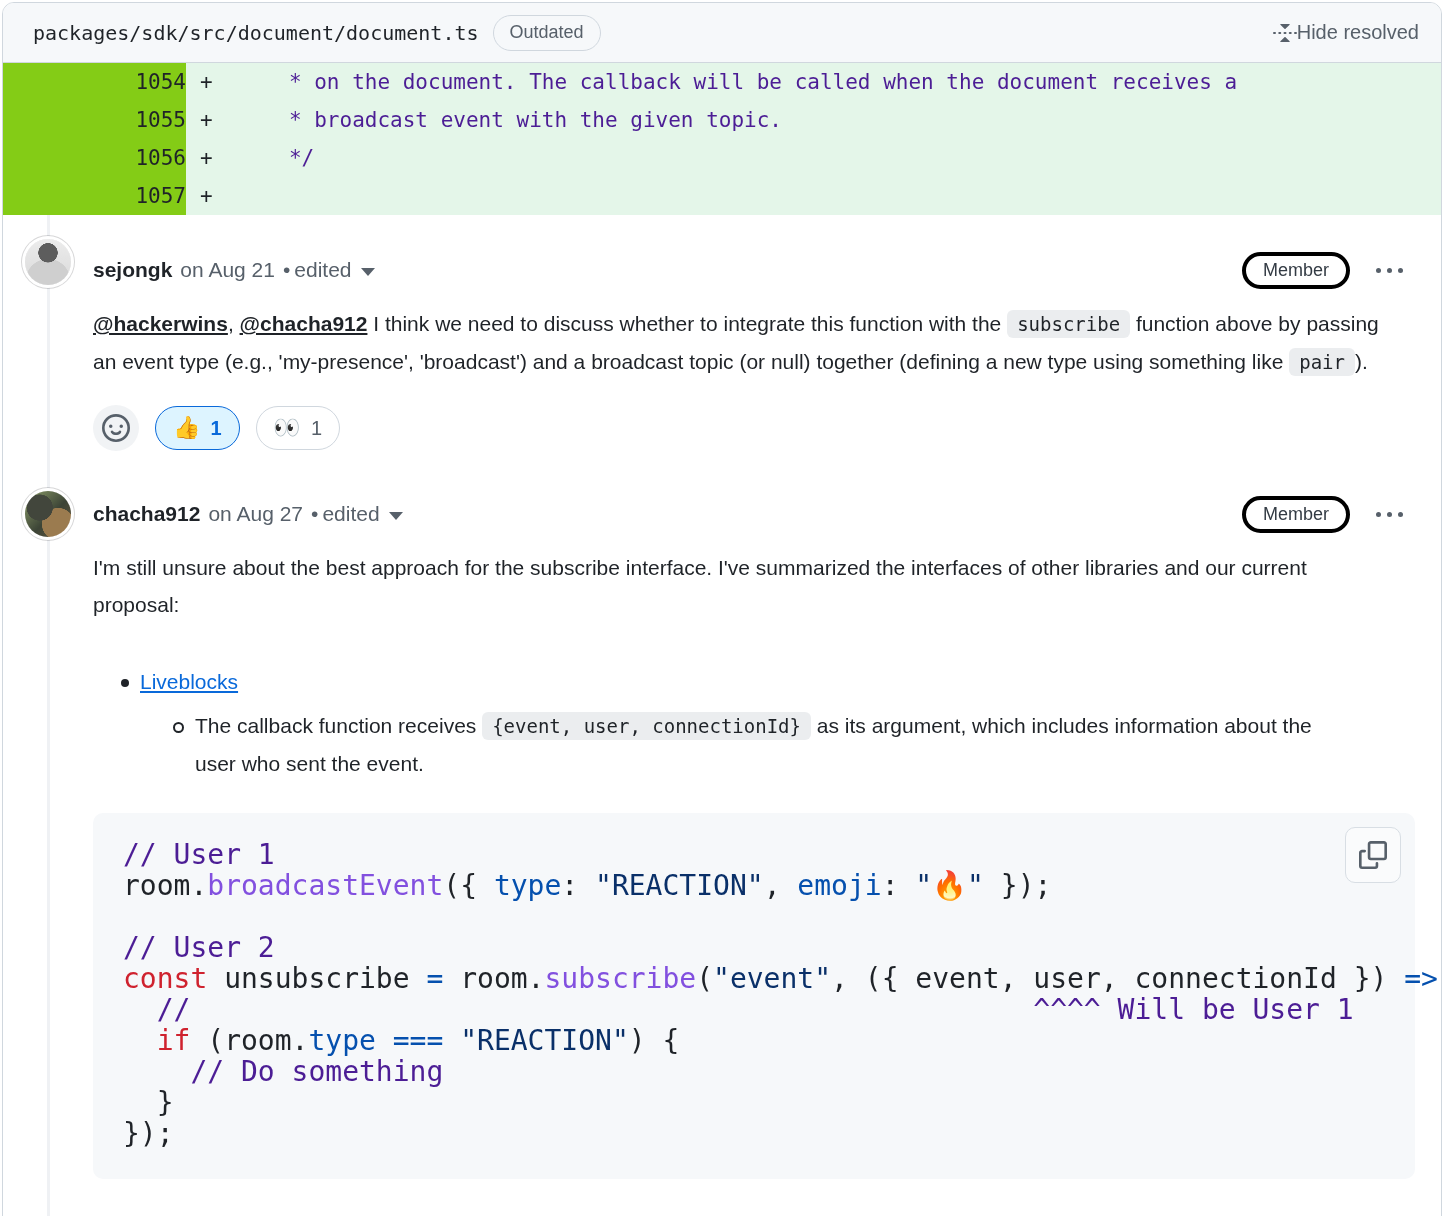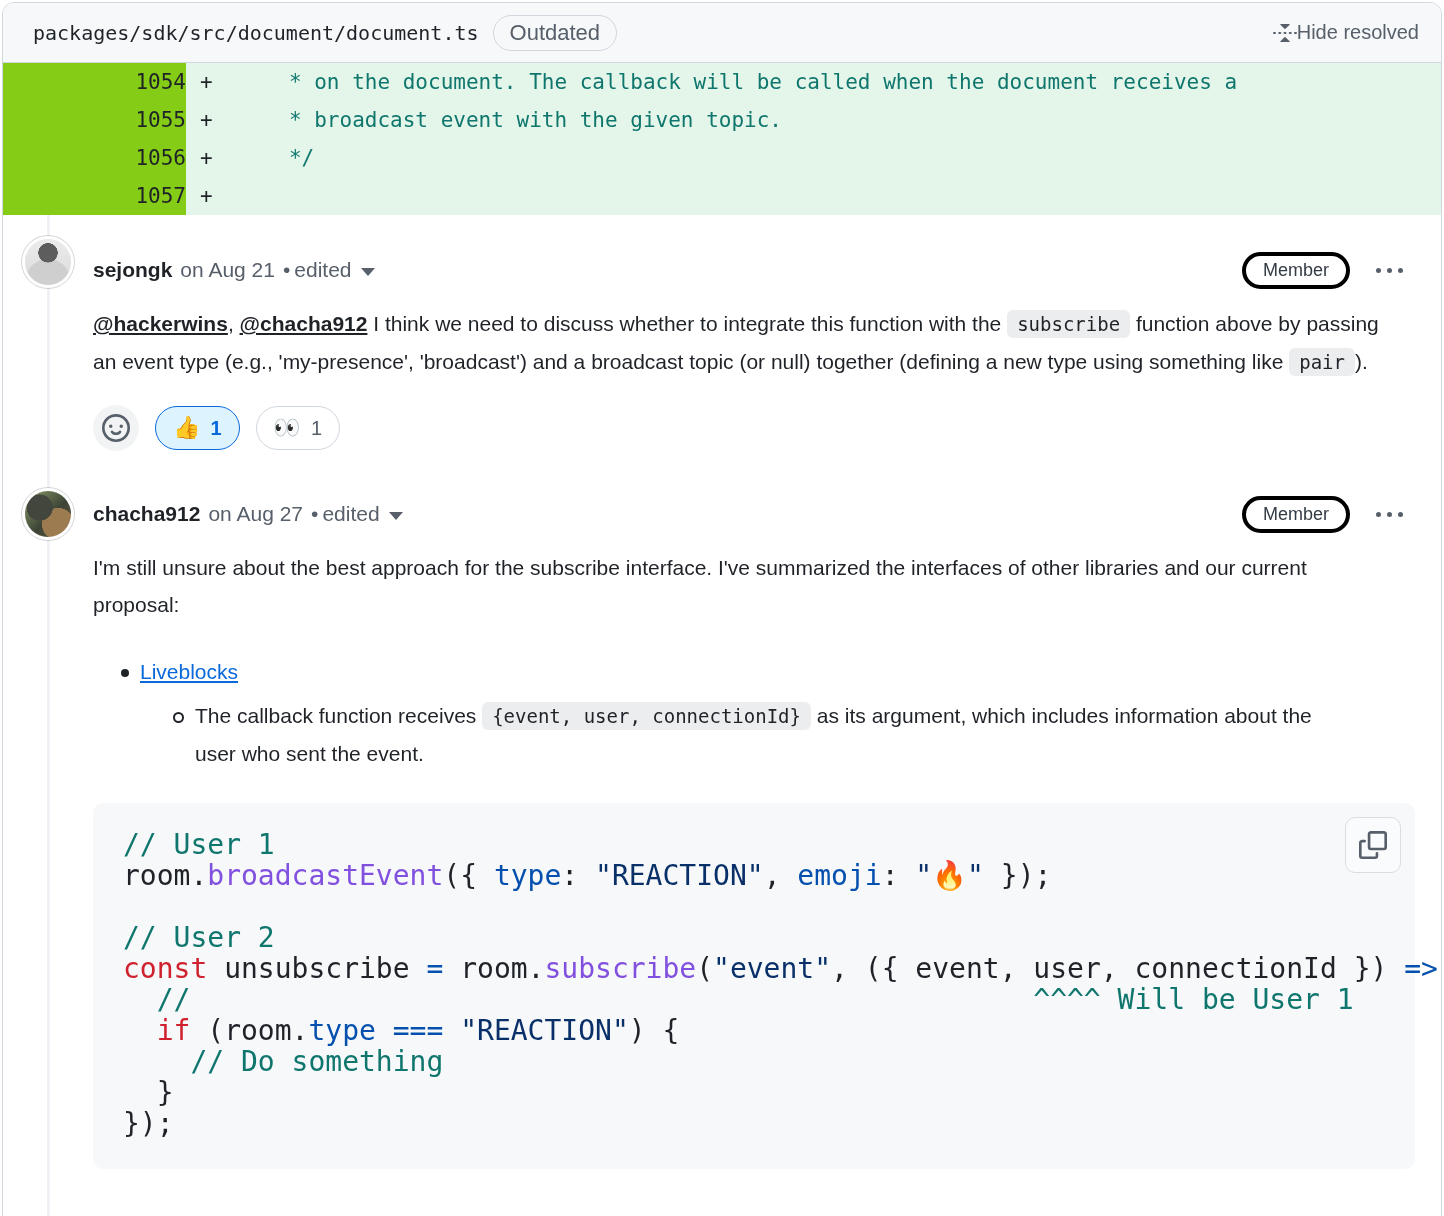--- a/index.html
+++ b/index.html
@@ -6,21 +6,21 @@
   html,body { width:1444px; height:1216px; overflow:hidden; background:#fff;
               font-family:"Liberation Sans","DejaVu Sans",sans-serif; color:#1f2328; }
   .card { position:absolute; left:2px; top:2px; width:1440px; height:1320px;
           border:1px solid #d0d7de; border-radius:12px; background:#fff; overflow:hidden; }
 
   
   .file-header { height:60px; display:flex; align-items:center; gap:14px;
                  padding:0 22px 0 30px; background:#f6f8fa; border-bottom:1px solid #d0d7de; }
   .file-path { font-family:"DejaVu Sans Mono","Liberation Mono",monospace; font-size:20px; color:#1f2328; }
   .badge-pill { display:inline-flex; align-items:center; height:36px; padding:0 16px;
-                border:1px solid #d0d7de; border-radius:999px; font-size:22px; font-weight:500; color:#57606a; background:transparent; }
+                border:1px solid #d0d7de; border-radius:999px; font-size:18px; font-weight:500; color:#57606a; background:transparent; }
   .hide-resolved { margin-left:auto; display:flex; align-items:center; gap:0;
                    font-size:20px; color:#57606a; cursor:pointer; background:none; border:none; }
 
   
   .diff { background:#e6f7ea; }
   .diff-row { display:flex; height:38px; align-items:center; background:#e4f6e9;
               font-family:"DejaVu Sans Mono","Liberation Mono",monospace; font-size:21px; }
   .diff-gutter { width:183px; height:100%; background:#84cc16; color:#1f2328;
                  display:flex; align-items:center; justify-content:flex-end; }
   .diff-sign { width:65px; padding-left:14px; color:#1f2328; }
@@ -65,34 +65,34 @@
   .add-reaction { width:46px; height:46px; border-radius:50%; background:#f1f3f5; border:none;
                   display:flex; align-items:center; justify-content:center; cursor:pointer; }
   .reaction-pill { display:inline-flex; align-items:center; gap:10px; height:44px; padding:0 17px;
                    border-radius:999px; font-size:20px; cursor:pointer; background:#fff; border:1px solid #d0d7de; }
   .reaction-pill .cnt { color:#57606a; font-size:20px; }
   .reaction-pill.active { background:#ddf4ff; border:1.5px solid #0969da; }
   .reaction-pill.active .cnt { color:#0969da; font-weight:700; }
   .emoji { font-size:22px; line-height:1; }
 
   
-  .list { margin-top:30px; font-size:21px; }
+  .list { margin-top:40px; font-size:21px; }
   .li1 { position:relative; padding-left:47px; line-height:38px; }
   .li1::before { content:''; position:absolute; left:28px; top:16px; width:8px; height:8px;
                  border-radius:50%; background:#1f2328; }
   .li2 { position:relative; padding-left:102px; line-height:38px; margin-top:6px; max-width:1260px; }
   .li2::before { content:''; position:absolute; left:80px; top:15px; width:7px; height:7px;
                  border-radius:50%; border:2px solid #1f2328; background:transparent; }
 
   
   .code-block { position:relative; margin-top:30px; width:1322px; background:#f6f8fa;
                 border-radius:10px; padding:26px 30px 30px 30px; }
   .code-lines { font-family:"DejaVu Sans Mono","Liberation Mono",monospace; font-size:28px; line-height:31px; }
   .code-line { white-space:pre; min-height:31px; }
-  .sy-plain { color:#1f2328; } .sy-comment { color:#0f766e; } .sy-keyword { color:#cf222e; }
+  .sy-plain { color:#1f2328; } .sy-comment { color:#4c1d95; } .sy-keyword { color:#cf222e; }
   .sy-func { color:#8250df; } .sy-key { color:#0550ae; } .sy-op { color:#0550ae; } .sy-string { color:#0a3069; }
   .copy-btn { position:absolute; top:14px; right:14px; width:56px; height:56px; border-radius:10px;
               border:1px solid #d8dee4; background:#fafbfc; display:flex; align-items:center; justify-content:center; cursor:pointer; }
 </style>
 </head>
 <body>
 
 <div class="card">
 
   <div class="file-header">

